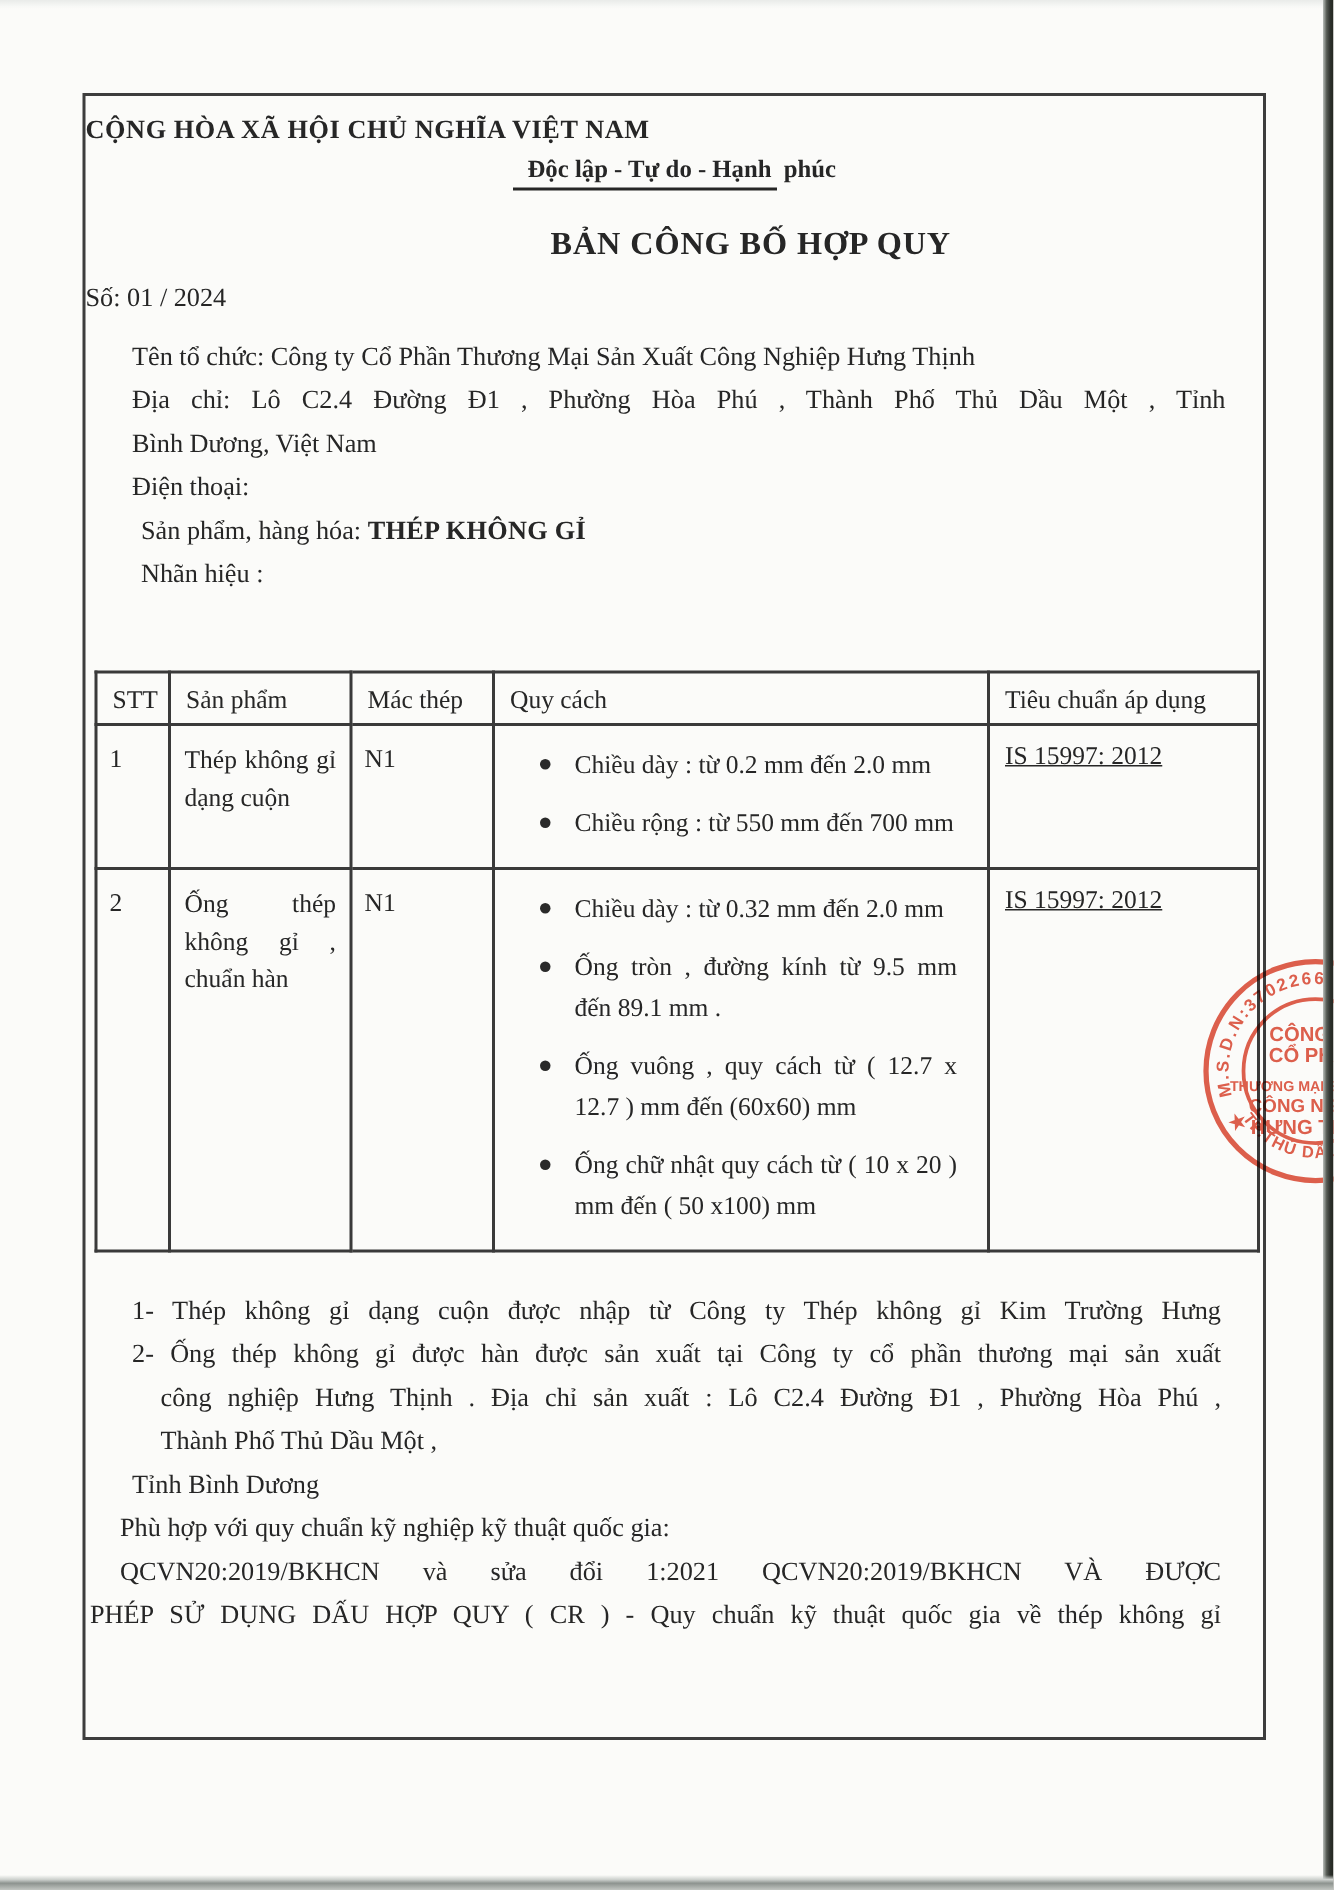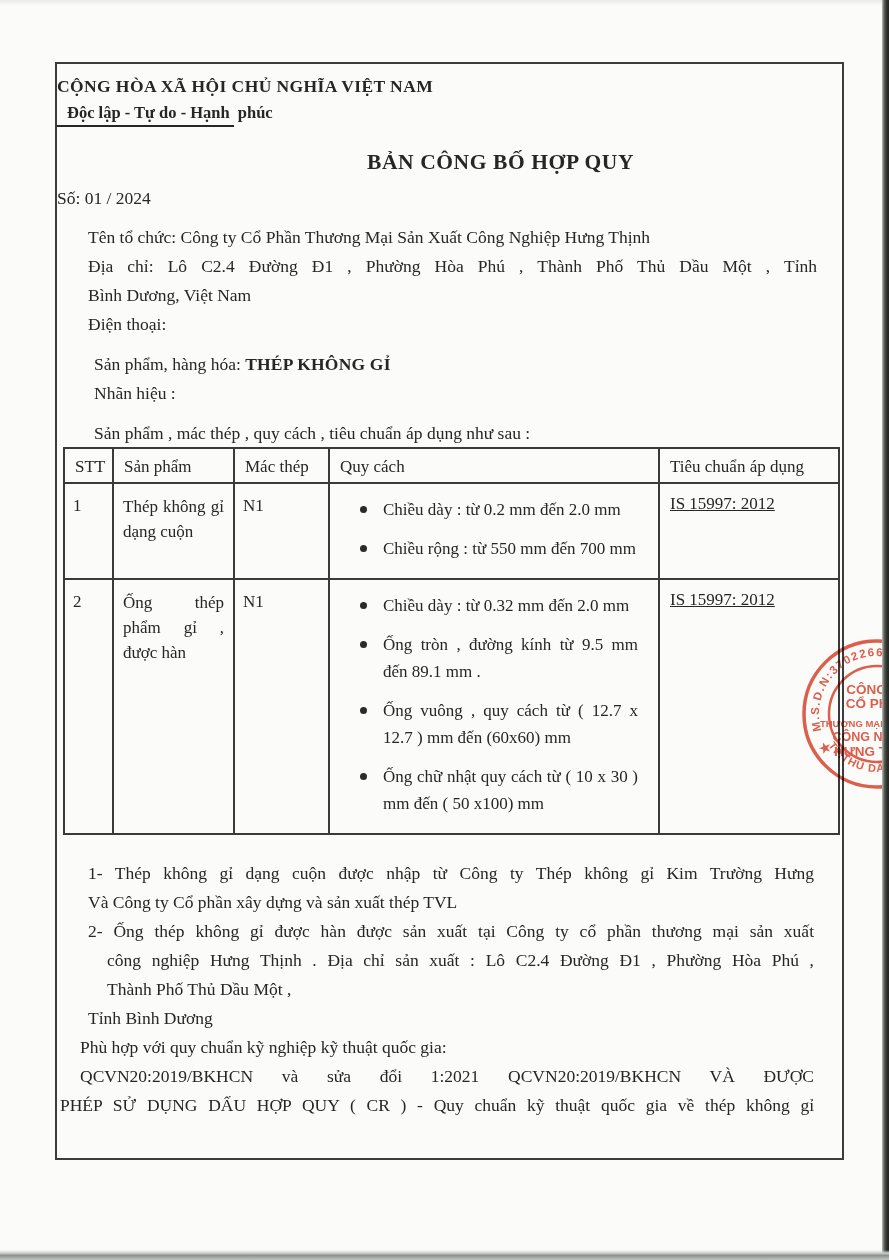--- a/index.html
+++ b/index.html
@@ -17,32 +17,32 @@
   .scan-right  { position:absolute; right:0; top:0; width:7px; height:1260px; z-index:12;
                  background:linear-gradient(to right,#b9beba 0,#565b55 35%,#2c302c 70%,#23261f); }
   .scan-bottom { position:absolute; left:0; bottom:0; width:889px; height:10px; z-index:12;
                  background:linear-gradient(to bottom,rgba(255,255,255,0),#cdd1ce 30%,#8d938f 55%,#c2c6c2); }
 
   .page-frame { position:absolute; left:55px; top:62px; width:789px; height:1098px;
                 border:2px solid #3d3d3d; z-index:1; }
 
   .nat-line1 { position:absolute; left:57px; top:76px; width:785px; text-align:left;
                font-weight:bold; font-size:17.5px; letter-spacing:.4px; }
-  .nat-line2 { position:absolute; left:57px; top:103px; width:785px; text-align:left;
+  .nat-line2 { position:absolute; left:57px; top:103px; width:785px; text-align:center;
                font-weight:bold; font-size:16.5px; }
   .nat-line2 .u { border-bottom:2px solid #262626; padding:0 4px 3px 10px; }
   .doc-title { position:absolute; left:57px; top:150px; width:887px; text-align:center;
                font-weight:bold; font-size:21.5px; letter-spacing:.6px; }
   .doc-number{ position:absolute; left:57px; top:188px; width:785px; text-align:left;
                font-size:17.5px; }
 
   .info { position:absolute; left:88px; top:223px; width:729px; font-size:17.5px; }
   .info .ln { min-height:29px; line-height:29px; }
   .ind  { margin-left:6px; }
-  .mt   { margin-top:11px; }
+  .mt   { margin-top:0; }
   .j    { text-align:justify; text-align-last:justify; }
   b.prod{ font-weight:bold; letter-spacing:.2px; }
 
   table.spec { position:absolute; left:63px; top:447px; width:775px;
                border-collapse:collapse; table-layout:fixed; font-size:17px; z-index:2; }
   .spec th, .spec td { border:2px solid #3a3a3a; vertical-align:top;
                font-weight:normal; text-align:left; padding:6px 8px; background:transparent; }
   .spec th { height:22px; padding:8px 10px 5px;margin-top:36px; }
   .c  { text-align:center; }
   td.prod-cell { text-align:justify; padding:10px 9px; line-height:25px; }
@@ -78,21 +78,20 @@
 <div class="doc-title">BẢN CÔNG BỐ HỢP QUY</div>
 <div class="doc-number">Số: 01 / 2024</div>
 
 <div class="info">
   <div class="ln">Tên tổ chức: Công ty Cổ Phần Thương Mại Sản Xuất Công Nghiệp Hưng Thịnh</div>
   <div class="ln j">Địa chỉ: Lô C2.4 Đường Đ1 , Phường Hòa Phú , Thành Phố Thủ Dầu Một , Tỉnh</div>
   <div class="ln">Bình Dương, Việt Nam</div>
   <div class="ln">Điện thoại:</div>
   <div class="ln ind mt"><span>Sản phẩm, hàng hóa: </span><b class="prod">THÉP KHÔNG GỈ</b></div>
   <div class="ln ind">Nhãn hiệu :</div>
-  <div class="ln ind mt">Sản phẩm , mác thép , quy cách , tiêu chuẩn áp dụng như sau :</div>
 </div>
 
 <table class="spec">
   <colgroup>
     <col style="width:49px">
       <col style="width:121px">
       <col style="width:95px">
       <col style="width:330px">
       <col style="width:180px">
   </colgroup>
@@ -115,48 +114,47 @@
           </div>
       <div class="bullet">
             <span class="dot"></span>
             <span class="btxt">Chiều rộng : từ 550 mm đến 700 mm</span>
           </div>
     </td>
     <td class="std-cell">IS 15997: 2012</td>
   </tr>
   <tr style="height:235px">
     <td class="c" style="padding-top:12px">2</td>
-    <td class="prod-cell">Ống thép phẩm gỉ , được hàn</td>
+    <td class="prod-cell">Ống thép không gỉ , chuẩn hàn</td>
     <td class="c" style="padding-top:12px">N1</td>
     <td class="qc-cell">
       <div class="bullet">
             <span class="dot"></span>
             <span class="btxt">Chiều dày : từ 0.32 mm đến 2.0 mm</span>
           </div>
       <div class="bullet">
             <span class="dot"></span>
             <span class="btxt">Ống tròn , đường kính từ 9.5 mm đến 89.1 mm .</span>
           </div>
       <div class="bullet">
             <span class="dot"></span>
             <span class="btxt">Ống vuông , quy cách từ ( 12.7 x 12.7 ) mm đến (60x60) mm</span>
           </div>
       <div class="bullet">
             <span class="dot"></span>
-            <span class="btxt">Ống chữ nhật quy cách từ ( 10 x 30 ) mm đến ( 50 x100) mm</span>
+            <span class="btxt">Ống chữ nhật quy cách từ ( 10 x 20 ) mm đến ( 50 x100) mm</span>
           </div>
     </td>
     <td class="std-cell">IS 15997: 2012</td>
   </tr>
 </tbody>
   </table>
 
 <div class="notes">
   <div class="ln ml28 j">1- Thép không gỉ dạng cuộn được nhập từ Công ty Thép không gỉ Kim Trường Hưng</div>
-  <div class="ln ml28">Và Công ty Cổ phần xây dựng và sản xuất thép TVL</div>
   <div class="ln ml28 j">2- Ống thép không gỉ được hàn được sản xuất tại Công ty cổ phần thương mại sản xuất</div>
   <div class="ln ml47 j">công nghiệp Hưng Thịnh . Địa chỉ sản xuất : Lô C2.4 Đường Đ1 , Phường Hòa Phú ,</div>
   <div class="ln ml47">Thành Phố Thủ Dầu Một ,</div>
   <div class="ln ml28">Tỉnh Bình Dương</div>
   <div class="ln ml20">Phù hợp với quy chuẩn kỹ nghiệp kỹ thuật quốc gia:</div>
   <div class="ln ml20 j">QCVN20:2019/BKHCN và sửa đổi 1:2021 QCVN20:2019/BKHCN VÀ ĐƯỢC</div>
   <div class="ln j">PHÉP SỬ DỤNG DẤU HỢP QUY ( CR ) -  Quy chuẩn kỹ thuật quốc gia về thép không gỉ</div>
 </div>
 
 <svg class="stamp" viewBox="0 0 200 200">

